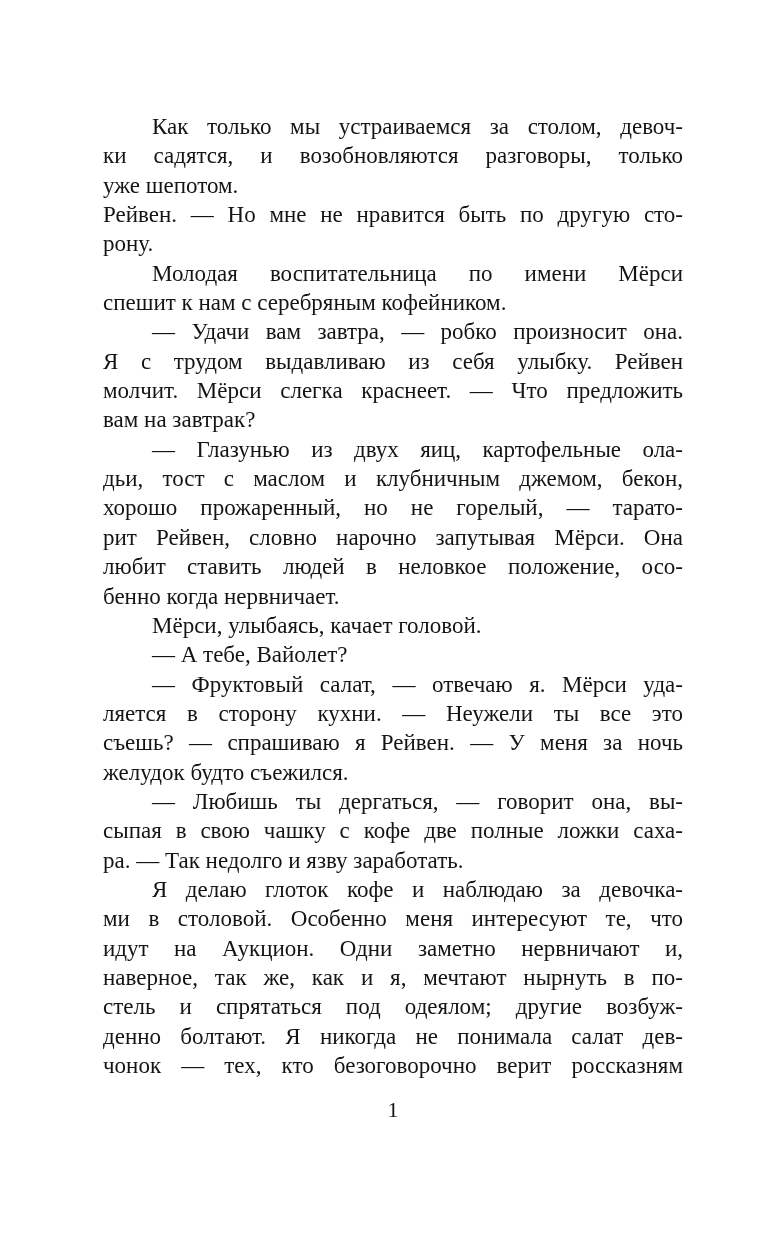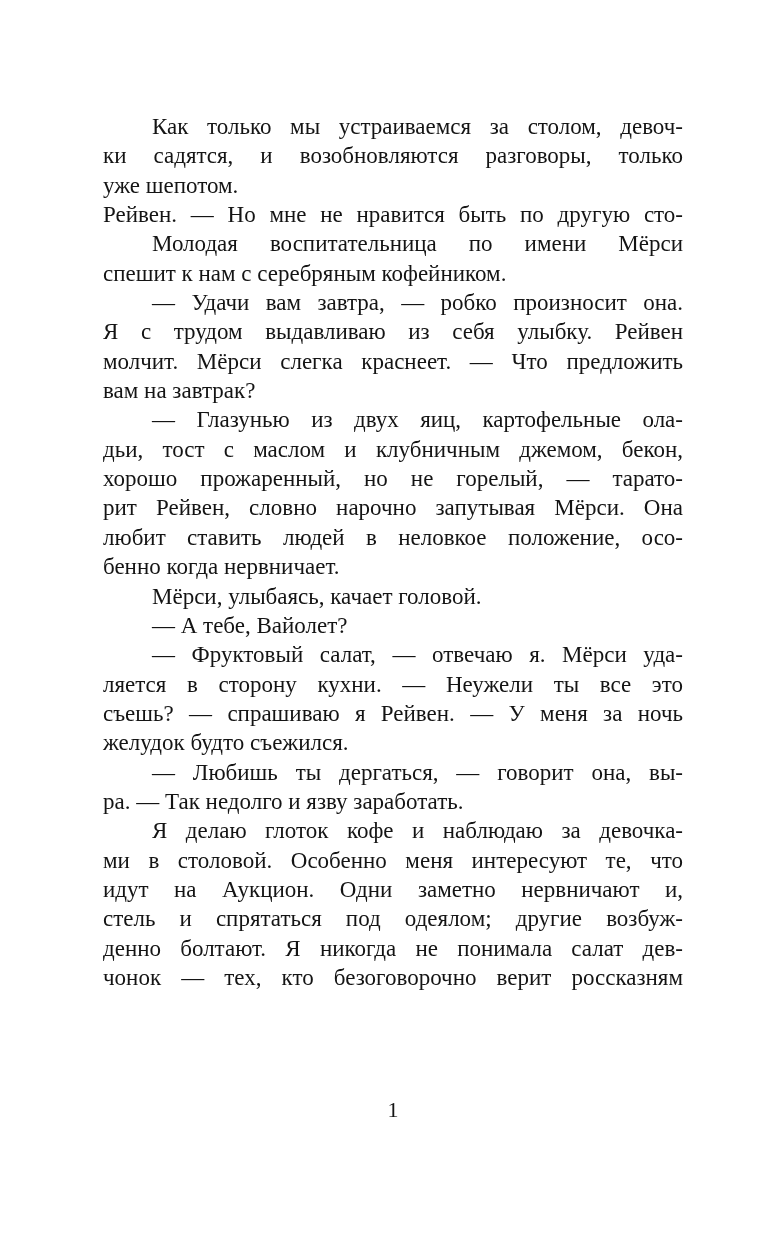--- a/index.html
+++ b/index.html
@@ -52,41 +52,44 @@
 </style>
 </head>
 <body>
 
 <div class="page">
   <div class="text-block">
       <div class="line indent">Как только мы устраиваемся за столом, девоч-</div>
       <div class="line">ки садятся, и возобновляются разговоры, только</div>
       <div class="line last">уже шепотом.</div>
       <div class="line">Рейвен. — Но мне не нравится быть по другую сто-</div>
+      <div class="line last">рону.</div>
       <div class="line indent">Молодая воспитательница по имени Мёрси</div>
       <div class="line last">спешит к нам с серебряным кофейником.</div>
       <div class="line indent">— Удачи вам завтра, — робко произносит она.</div>
       <div class="line">Я с трудом выдавливаю из себя улыбку. Рейвен</div>
       <div class="line">молчит. Мёрси слегка краснеет. — Что предложить</div>
       <div class="line last">вам на завтрак?</div>
       <div class="line indent">— Глазунью из двух яиц, картофельные ола-</div>
       <div class="line">дьи, тост с маслом и клубничным джемом, бекон,</div>
       <div class="line">хорошо прожаренный, но не горелый, — тарато-</div>
       <div class="line">рит Рейвен, словно нарочно запутывая Мёрси. Она</div>
       <div class="line">любит ставить людей в неловкое положение, осо-</div>
       <div class="line last">бенно когда нервничает.</div>
       <div class="line indent last">Мёрси, улыбаясь, качает головой.</div>
       <div class="line indent last">— А тебе, Вайолет?</div>
       <div class="line indent">— Фруктовый салат, — отвечаю я. Мёрси уда-</div>
       <div class="line">ляется в сторону кухни. — Неужели ты все это</div>
       <div class="line">съешь? — спрашиваю я Рейвен. — У меня за ночь</div>
       <div class="line last">желудок будто съежился.</div>
       <div class="line indent">— Любишь ты дергаться, — говорит она, вы-</div>
+      <div class="line">сыпая в свою чашку с кофе две полные ложки саха-</div>
       <div class="line last">ра. — Так недолго и язву заработать.</div>
       <div class="line indent">Я делаю глоток кофе и наблюдаю за девочка-</div>
       <div class="line">ми в столовой. Особенно меня интересуют те, что</div>
       <div class="line">идут на Аукцион. Одни заметно нервничают и,</div>
+      <div class="line">наверное, так же, как и я, мечтают нырнуть в по-</div>
       <div class="line">стель и спрятаться под одеялом; другие возбуж-</div>
       <div class="line">денно болтают. Я никогда не понимала салат дев-</div>
       <div class="line">чонок — тех, кто безоговорочно верит россказням</div>
     </div>
   <div class="page-number">1</div>
 </div>
 
 </body></html>

